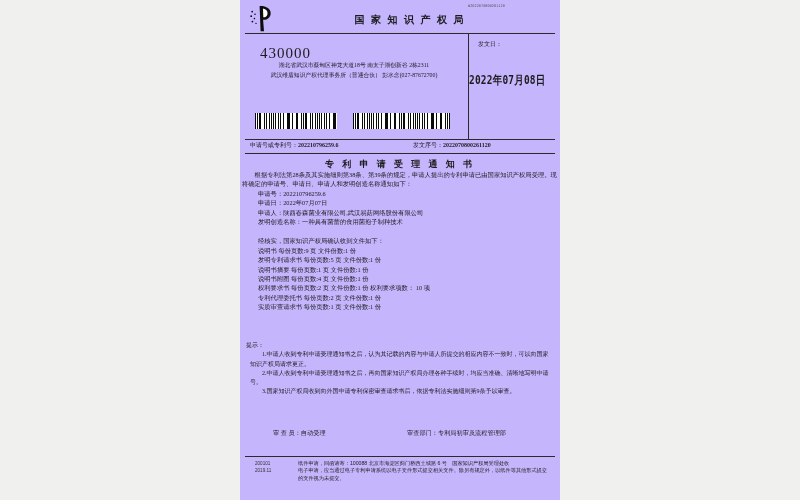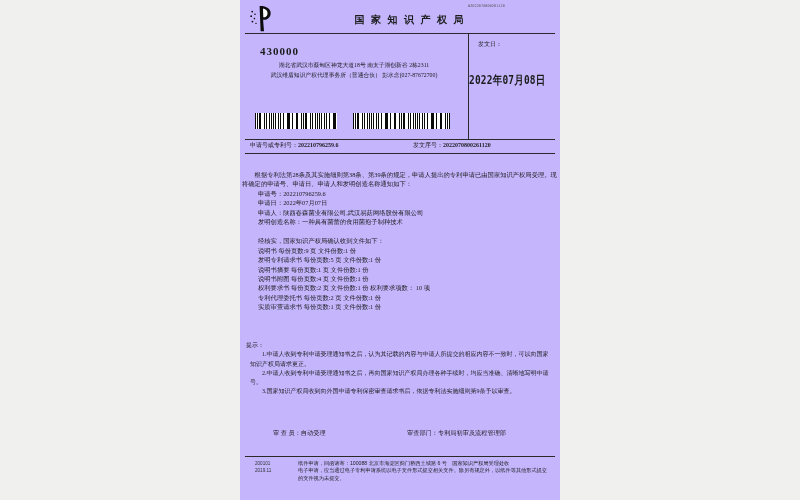--- a/index.html
+++ b/index.html
@@ -21,21 +21,21 @@
     position:absolute; left:40px; right:20px; top:13px;
     text-align:center; font-weight:bold; font-size:10px; letter-spacing:2px;
     white-space:nowrap;
   }
   .tiny-code {
     position:absolute; left:228px; top:3px; font-size:4px; color:#555;
     font-family:"DejaVu Sans Mono",monospace; letter-spacing:0; transform:scale(0.9); transform-origin:left top;
   }
   .logo { position:absolute; left:8px; top:5px; width:26px; height:27px; }
 
-  .postal { position:absolute; left:20px; top:45px; font-size:11px; font-weight:bold; letter-spacing:1px; }
+  .postal { position:absolute; left:20px; top:45px; font-size:15px; font-weight:normal; letter-spacing:1px; }
   .addr {
     position:absolute; left:8px; top:61px; width:212px; text-align:center;
     font-size:5.8px; line-height:9.5px; white-space:nowrap;
   }
   .dispatch-label { position:absolute; left:238px; top:40px; font-size:6px; }
   .dispatch-date {
     position:absolute; left:229px; top:73px; font-size:9.5px; font-weight:bold;
     font-family:"DejaVu Sans Mono",monospace; letter-spacing:0.2px; transform:scaleY(1.25); transform-origin:left top;
     white-space:nowrap;
   }
@@ -127,20 +127,21 @@
 
   <div class="rule" style="top:139px;"></div>
 
   <div class="ref-row">
     <span class="ref-app"><span>申请号或专利号：</span><b>202210796259.6</b></span>
     <span class="ref-serial"><span>发文序号：</span><b>2022070800261120</b></span>
   </div>
 
   <div class="rule" style="top:153px;"></div>
 
+  <div class="doc-title">专 利 申 请 受 理 通 知 书</div>
 
   <div class="body-block">
     <div class="para">根据专利法第28条及其实施细则第38条、第39条的规定，申请人提出的专利申请已由国家知识产权局受理。现将确定的申请号、申请日、申请人和发明创造名称通知如下：</div>
     <div class="field">申请号：202210796259.6</div>
     <div class="field">申请日：2022年07月07日</div>
     <div class="field">申请人：陕西春森菌业有限公司,武汉易菇网络股份有限公司</div>
     <div class="field">发明创造名称：一种具有菌蕾的食用菌孢子制种技术</div>
     <div class="confirm">经核实，国家知识产权局确认收到文件如下：</div>
     <div class="docline">说明书 每份页数:9 页 文件份数:1 份</div>
     <div class="docline">发明专利请求书 每份页数:5 页 文件份数:1 份</div>

